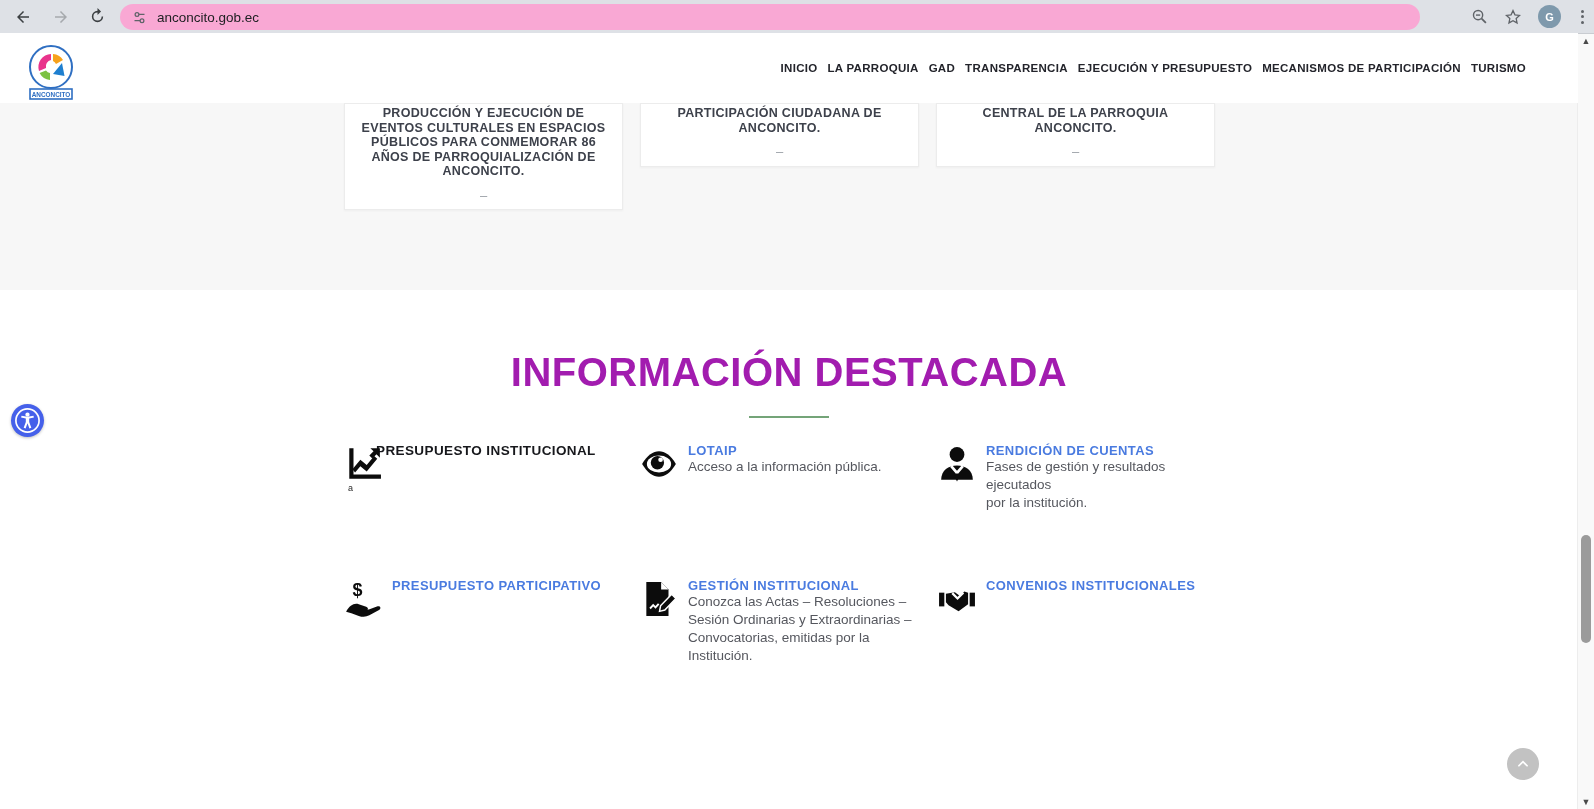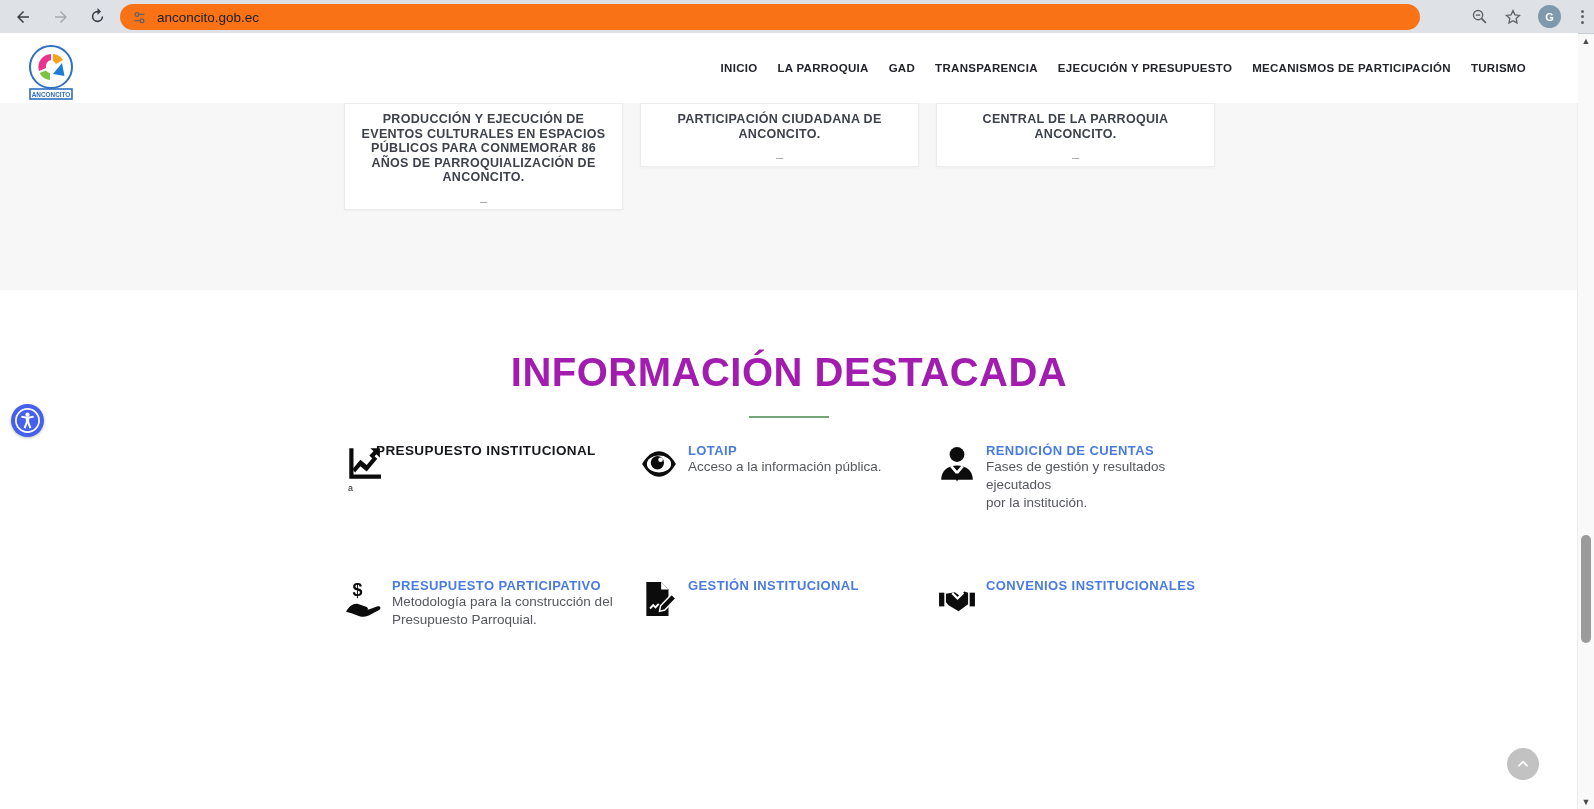--- a/index.html
+++ b/index.html
@@ -12,37 +12,37 @@
   .chrome{
     position:absolute;top:0;left:0;width:1594px;height:33px;
     background:#dee1e6;border-bottom:1px solid #c9ccd1;
     display:flex;align-items:center;
   }
   .chrome .navbtn{width:30px;height:30px;display:flex;align-items:center;justify-content:center;
     font-size:19px;color:#3c4043;cursor:pointer;border-radius:50%;}
   .chrome .navbtn.disabled{color:#a6a9ad}
   .addressbar{
     position:absolute;left:120px;top:4px;width:1300px;height:26px;
-    background:#f97316;border-radius:13px;display:flex;align-items:center;padding:0 12px;box-sizing:border-box;
+    background:#f9a8d4;border-radius:13px;display:flex;align-items:center;padding:0 12px;box-sizing:border-box;
   }
   .addressbar .url{font-size:13.5px;color:#202124;margin-left:10px}
   .chrome-right{position:absolute;right:6px;top:0;height:33px;display:flex;align-items:center;gap:16px}
   .avatar{width:23px;height:23px;border-radius:50%;background:#7e99ac;color:#fff;
     font-size:11px;font-weight:bold;display:flex;align-items:center;justify-content:center}
   .kebab{display:flex;flex-direction:column;gap:2.5px;padding:4px}
   .kebab i{width:3px;height:3px;border-radius:50%;background:#5f6368}
   
   .site-header{position:absolute;top:33px;left:0;width:1578px;height:70px;background:#fff;z-index:3}
   .logo{position:absolute;left:28px;top:10px;width:46px;height:58px}
-  .mainnav{position:absolute;right:52px;top:0;height:70px;display:flex;align-items:center;gap:20px}
+  .mainnav{position:absolute;right:52px;top:0;height:70px;display:flex;align-items:center;gap:10px}
   .mainnav .nav-item{font-size:11.5px;font-weight:bold;color:#23242b;letter-spacing:.3px;cursor:pointer;white-space:nowrap}
   
   .news-section{position:absolute;top:103px;left:0;width:1578px;height:187px;background:#f7f7f7}
   .news-card{position:absolute;background:#fff;border:1px solid #ececec;box-shadow:0 1px 2px rgba(0,0,0,.04);
-    text-align:center;box-sizing:border-box;padding:8px 14px;overflow:hidden}
+    text-align:center;box-sizing:border-box;padding:2px 14px;overflow:hidden}
   .news-card .title{font-size:12.5px;font-weight:bold;color:#3d414b;line-height:14.5px;letter-spacing:.3px;white-space:pre-line}
   .news-card .meta{font-size:13px;color:#9aa0a6;margin-top:9px}
   .card-0{left:344px;top:0;width:279px;height:107px}
   .card-1{left:640px;top:0;width:279px;height:64px}
   .card-2{left:936px;top:0;width:279px;height:64px}
   
   .featured-title{position:absolute;top:350px;left:0;width:1578px;text-align:center;
     font-size:40px;font-weight:bold;color:#a21caf;letter-spacing:.5px}
   .divider{position:absolute;top:416px;left:749px;width:80px;height:2px;background:#74a478}
   .feat-item{position:absolute;width:295px}
@@ -201,34 +201,36 @@
 </div>
 
 <div class="feat-item fi-3">
   <span class="feat-icon">
     <svg viewBox="0 0 36 36">
       <text x="8" y="15" font-size="17" font-weight="bold" fill="#0c0c0c" font-family="Liberation Sans, sans-serif">$</text>
       <path d="M2 30c3.5-6 7.5-8.5 12-7l7 2.3c2.6.9 2 3.7-.8 3.4l4-.9 7-2.8c3-1 4.6 1.6 2 3.4L24 33.5c-3 1.6-6.5 1.8-10 .5L7 31.5z" fill="#0c0c0c"></path>
     </svg>
   </span>
   <div class="feat-title">PRESUPUESTO PARTICIPATIVO</div>
-  <div class="feat-desc">Metodología para la construcción del
-Presupuesto Parroquial.</div>
 </div>
 
 <div class="feat-item fi-4">
   <span class="feat-icon">
     <svg viewBox="0 0 36 36">
       <path d="M6 2h14l7 7v25H6z" fill="#0c0c0c"></path>
       <path d="M20 2l7 7h-7z" fill="#fff"></path>
       <path d="M19.5 24.5L30 13.5l4 4-10.5 11-5 1.2z" fill="#0c0c0c" stroke="#fff" stroke-width="1.4"></path>
       <path d="M9.5 27l3-3.2 2.2 2.2 3-3.4" stroke="#fff" stroke-width="1.8" fill="none"></path>
     </svg>
   </span>
   <div class="feat-title">GESTIÓN INSTITUCIONAL</div>
+  <div class="feat-desc">Conozca las Actas – Resoluciones –
+Sesión Ordinarias y Extraordinarias –
+Convocatorias, emitidas por la
+Institución.</div>
 </div>
 
 <div class="feat-item fi-5">
   <span class="feat-icon">
     <svg viewBox="0 0 36 36">
       <rect x="1" y="12" width="5" height="13" fill="#0c0c0c"></rect>
       <rect x="30" y="12" width="5" height="13" fill="#0c0c0c"></rect>
       <path d="M7.5 13l8.5-1.5 4.5 3.5 4.5-4 3.5 1v11l-9 6.5-9.5-5.5-2.5-3z" fill="#0c0c0c"></path>
       <path d="M13.5 12.5l5 5 5.5-5.5" stroke="#fff" stroke-width="2.2" fill="none"></path>
     </svg>

